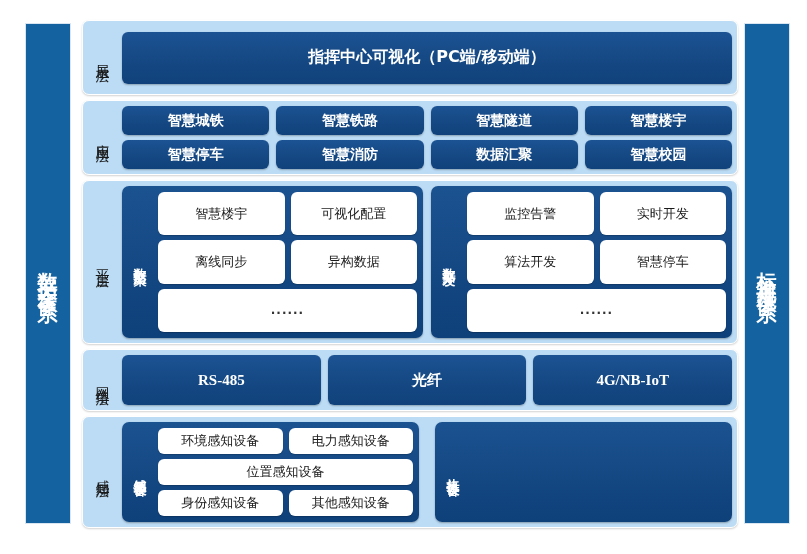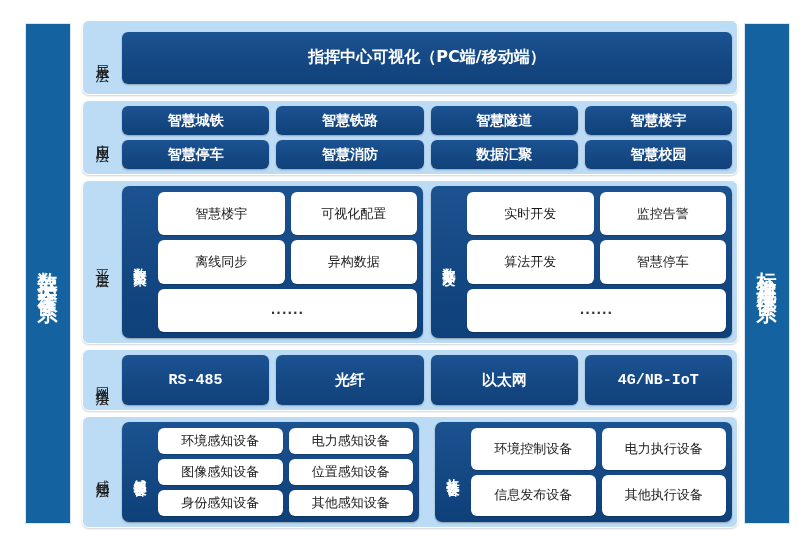--- a/index.html
+++ b/index.html
@@ -95,21 +95,21 @@
     font-weight: bold;
     display: flex;
     align-items: center;
     justify-content: center;
     text-align: center;
     box-shadow: 0 1px 2px rgba(0,0,0,0.28);
     font-family: "DejaVu Sans", "Liberation Sans", sans-serif;
     white-space: nowrap;
     padding: 0 4px;
   }
-  .btn.latin { font-family: Liberation Mono, monospace; }
+  .btn.latin { font-family: Liberation Serif, serif; }
 
   
   .chip {
     background: #ffffff;
     border-radius: 6px;
     color: #1a1a1a;
     font-size: 13px;
     display: flex;
     align-items: center;
     justify-content: center;
@@ -259,22 +259,22 @@
               </div>
             </div>
           </div>
 
           <div class="group-box" id="group-data-development">
             <div class="group-title">
               <span>数据开发</span>
             </div>
             <div class="group-grid">
               <div class="grid-row">
+                <div class="chip">监控告警</div>
                 <div class="chip">实时开发</div>
-                <div class="chip">监控告警</div>
               </div>
               <div class="grid-row">
                 <div class="chip">算法开发</div>
                 <div class="chip">智慧停车</div>
               </div>
               <div class="grid-row">
                 <div class="chip ellipsis">......</div>
               </div>
             </div>
           </div>
@@ -286,21 +286,20 @@
     </div>
 
     <div class="layer" id="layer-network">
       <div class="layer-label">
         <span>网络层</span>
       </div>
       <div class="layer-body">
         <div class="net-row">
           <div class="btn latin">RS-485</div>
           <div class="btn">光纤</div>
-          <div class="btn">以太网</div>
           <div class="btn latin">4G/NB-IoT</div>
         </div>
       </div>
     </div>
 
     <div class="layer" id="layer-sensing">
       <div class="layer-label">
         <span>感知层</span>
       </div>
       <div class="layer-body">
@@ -309,44 +308,33 @@
           <div class="group-box" id="group-sensing-device">
             <div class="group-title">
               <span>感知设备</span>
             </div>
             <div class="group-grid">
               <div class="grid-row">
                 <div class="chip">环境感知设备</div>
                 <div class="chip">电力感知设备</div>
               </div>
               <div class="grid-row">
-                <div class="chip">图像感知设备</div>
                 <div class="chip">位置感知设备</div>
               </div>
               <div class="grid-row">
                 <div class="chip">身份感知设备</div>
                 <div class="chip">其他感知设备</div>
               </div>
             </div>
           </div>
 
           <div class="group-box" id="group-execution">
             <div class="group-title">
               <span>执行设备</span>
             </div>
-            <div class="group-grid">
-              <div class="grid-row">
-                <div class="chip">环境控制设备</div>
-                <div class="chip">电力执行设备</div>
-              </div>
-              <div class="grid-row">
-                <div class="chip">信息发布设备</div>
-                <div class="chip">其他执行设备</div>
-              </div>
-            </div>
           </div>
 
         </div>
       </div>
     </div>
 
   </div>
 </div>
 
 </body></html>

